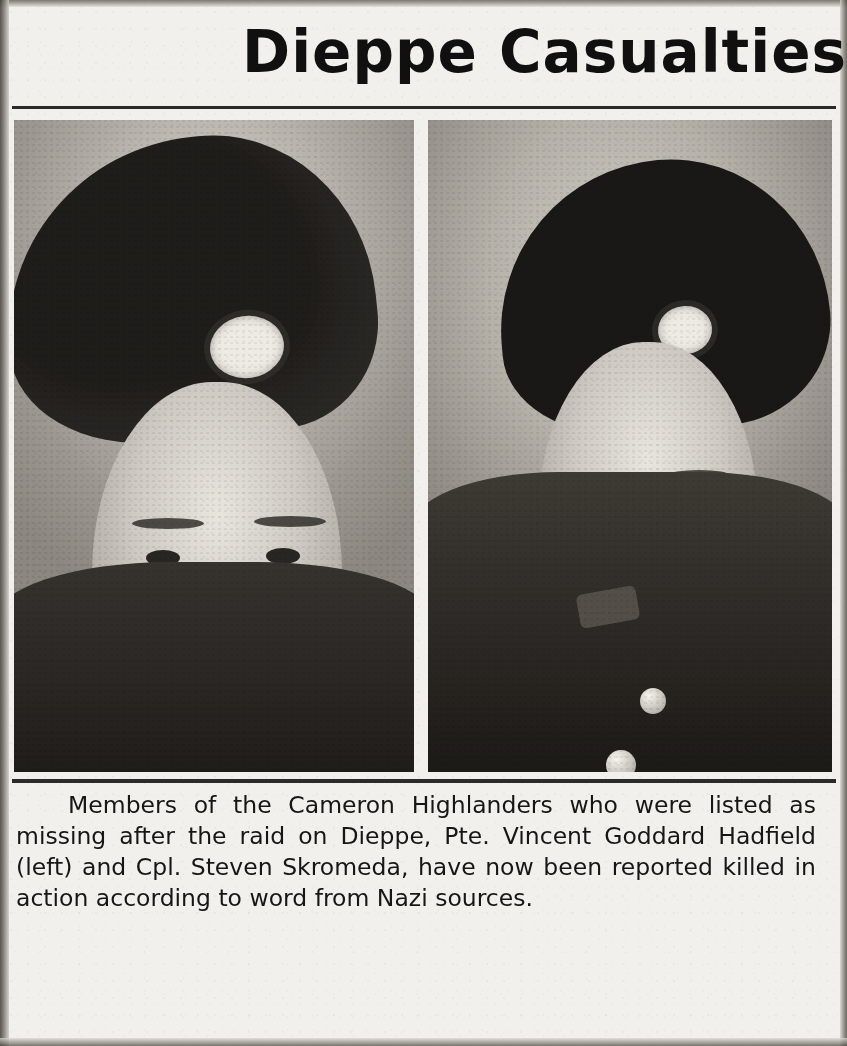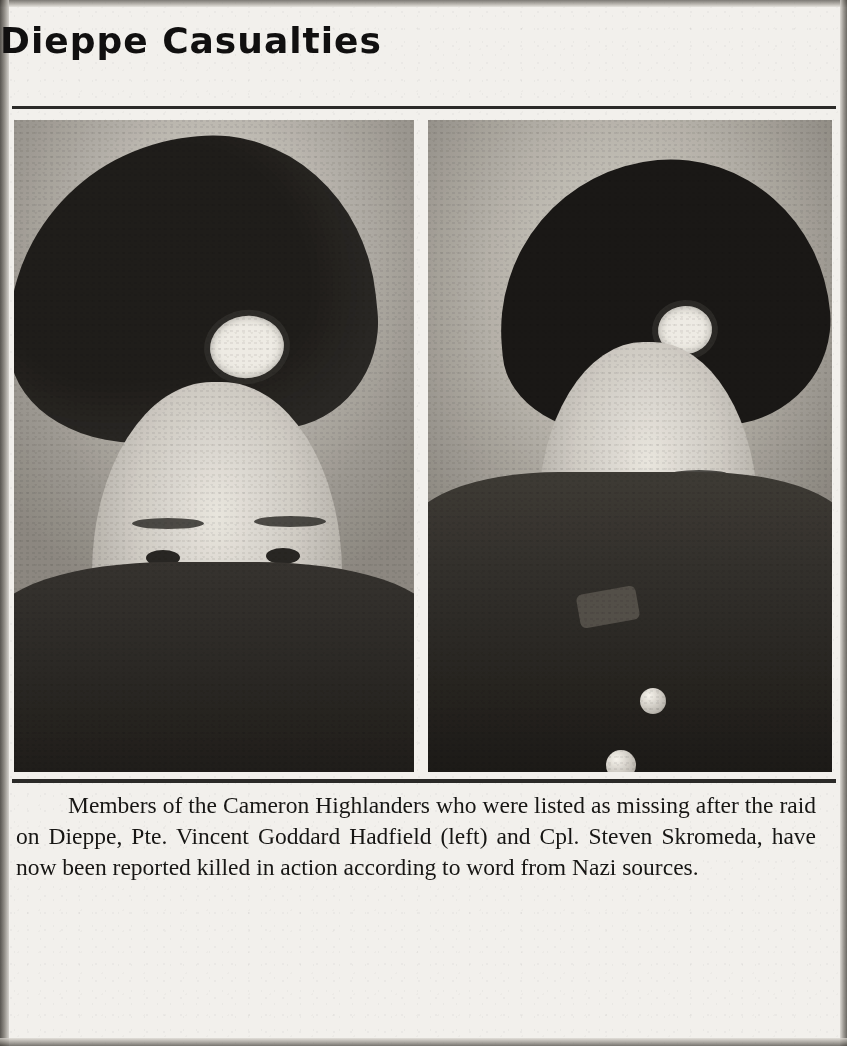--- a/index.html
+++ b/index.html
@@ -54,24 +54,24 @@
     height: 8px;
     background: linear-gradient(0deg, #4f4c46 0%, #9f9b94 55%, #ddd9d3 100%);
     opacity: .75;
   }
 
   .headline {
     position: absolute;
     top: 22px;
     left: 0;
     width: 847px;
-    text-align: left;
+    text-align: right;
     font-family: "DejaVu Sans", sans-serif;
     font-weight: bold;
-    font-size: 36px;
+    font-size: 58px;
     letter-spacing: 1px;
     color: #111010;
     line-height: 1.05;
   }
 
   .rule {
     position: absolute;
     left: 12px;
     width: 824px;
     height: 3px;
@@ -212,21 +212,20 @@
     top: 790px;
     color: #171614;
     font-family: "DejaVu Sans", sans-serif;
     font-size: 23.5px;
     line-height: 31px;
     text-align: justify;
   }
   .caption p {
     margin: 0 16px 2px 0;
     text-indent: 52px;
-    font-family: Liberation Serif, serif;
   }
   .caption p.p2 { margin-top: 3px; }
 </style>
 </head>
 <body>
 
 <div class="clipping">
 
   <div class="edge-top"></div>
   <div class="edge-left"></div>

